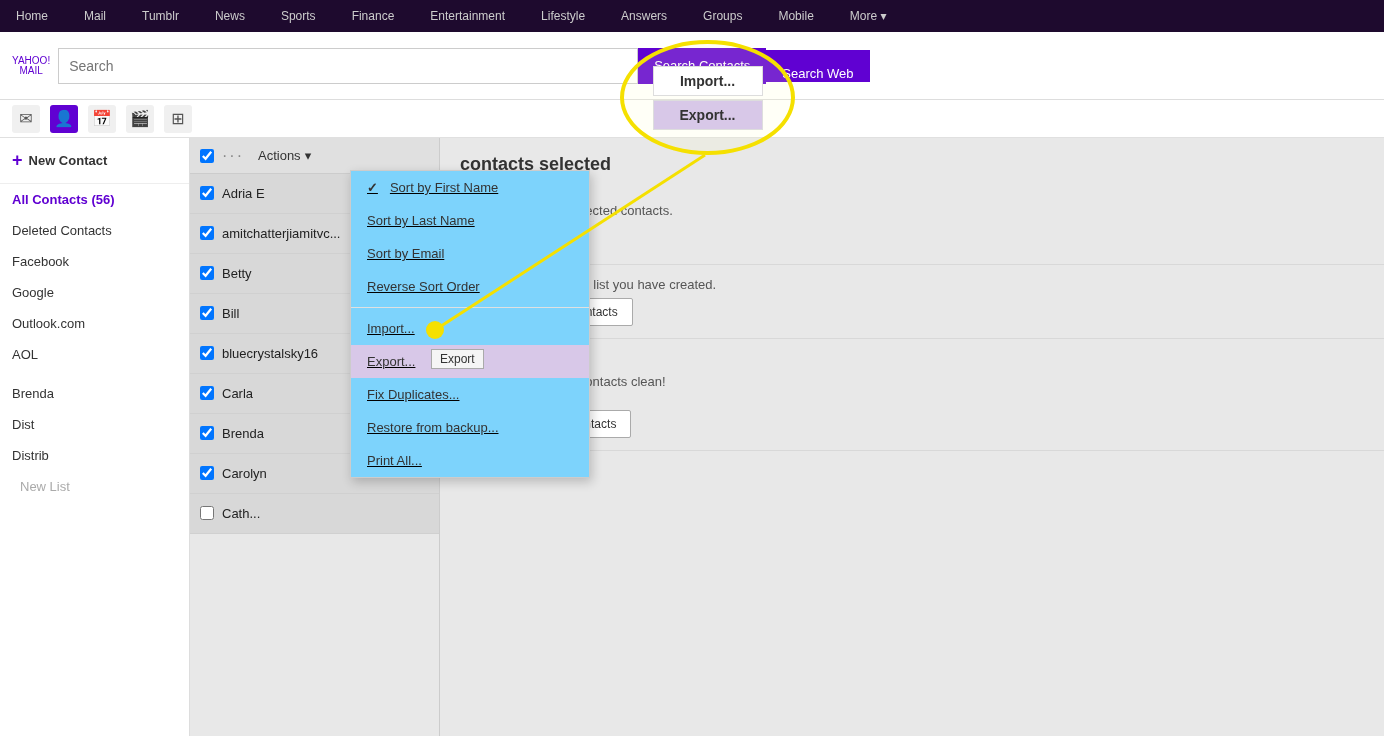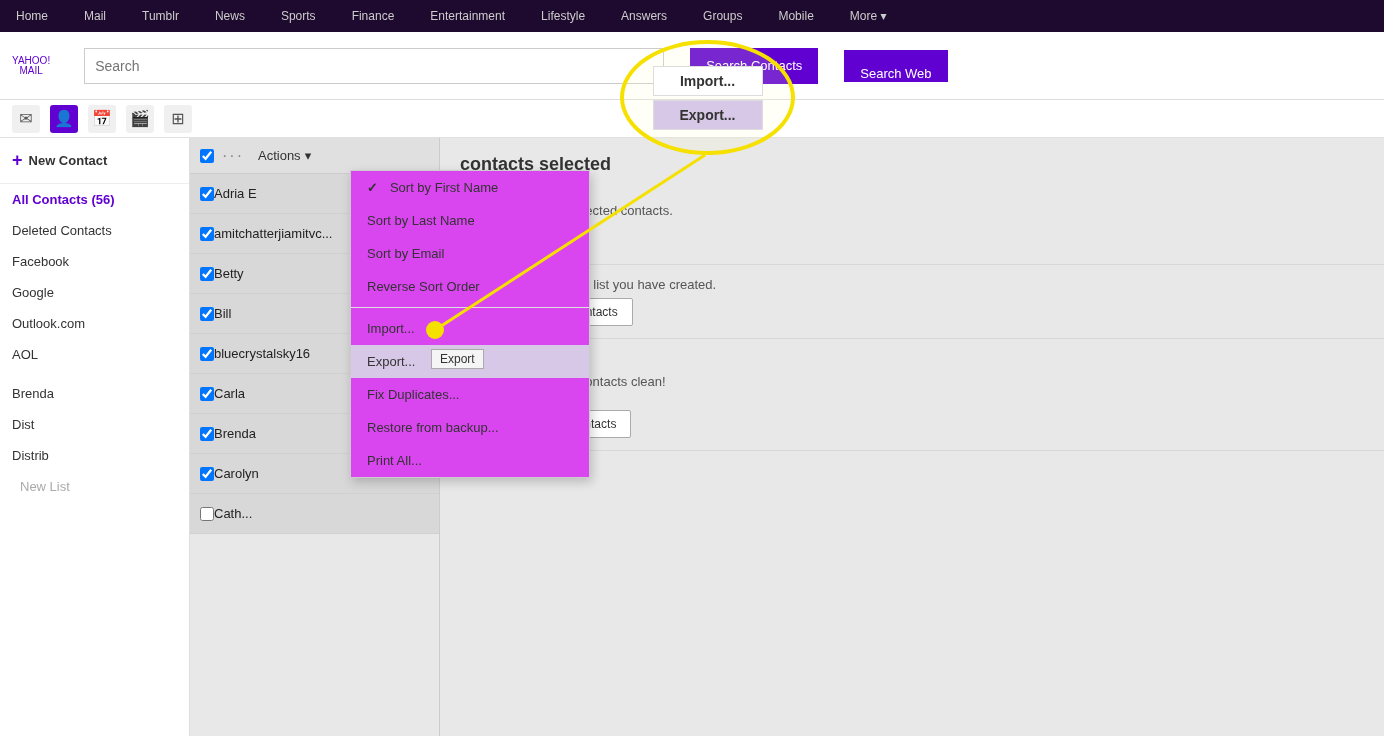--- a/index.html
+++ b/index.html
@@ -21,21 +21,21 @@
       cursor: pointer;
       white-space: nowrap;
     }
 
     
     .header {
       background: #fff;
       display: flex;
       align-items: center;
       padding: 8px 12px;
-      gap: 26px;
+      gap: 0;
       border-bottom: 1px solid #ddd;
       height: 68px;
     }
     .yahoo-logo {
       font-size: 26px;
       font-weight: bold;
       color: #6001d2;
       line-height: 1;
       margin-right: 8px;
       white-space: nowrap;
@@ -182,24 +182,25 @@
       gap: 4px;
       background: transparent;
       border: none;
       font-size: 13px;
       cursor: pointer;
       color: #333;
       padding: 2px 6px;
     }
     .contact-row {
       display: flex;
-      align-items: center;
+      align-items: flex-start;
       padding: 12px 10px;
       border-bottom: 1px solid #d0d0d0;
       background: #d8d8d8;
+      gap: 8px;
       cursor: pointer;
     }
     .contact-row input[type="checkbox"] { width: 14px; height: 14px; }
     .contact-name { font-size: 13px; color: #222; }
 
     
     .detail-panel {
       flex: 1;
       background: #e8e8e8;
       overflow-y: auto;
@@ -237,25 +238,26 @@
       padding: 6px 14px;
       font-size: 12px;
       cursor: pointer;
       color: #333;
       border-radius: 2px;
     }
     .dropdown-menu {
       position: absolute;
       top: 170px;
       left: 350px;
-      background: #d946ef;
+      background: #7dd3fc;
       border: 1px solid #ccc;
       box-shadow: 2px 4px 10px rgba(0,0,0,0.2);
       width: 240px;
       z-index: 200;
+      text-decoration: underline;
     }
     .dropdown-item {
       padding: 9px 16px;
       font-size: 13px;
       cursor: pointer;
       color: #333;
       display: flex;
       align-items: center;
       gap: 8px;
       position: relative;

